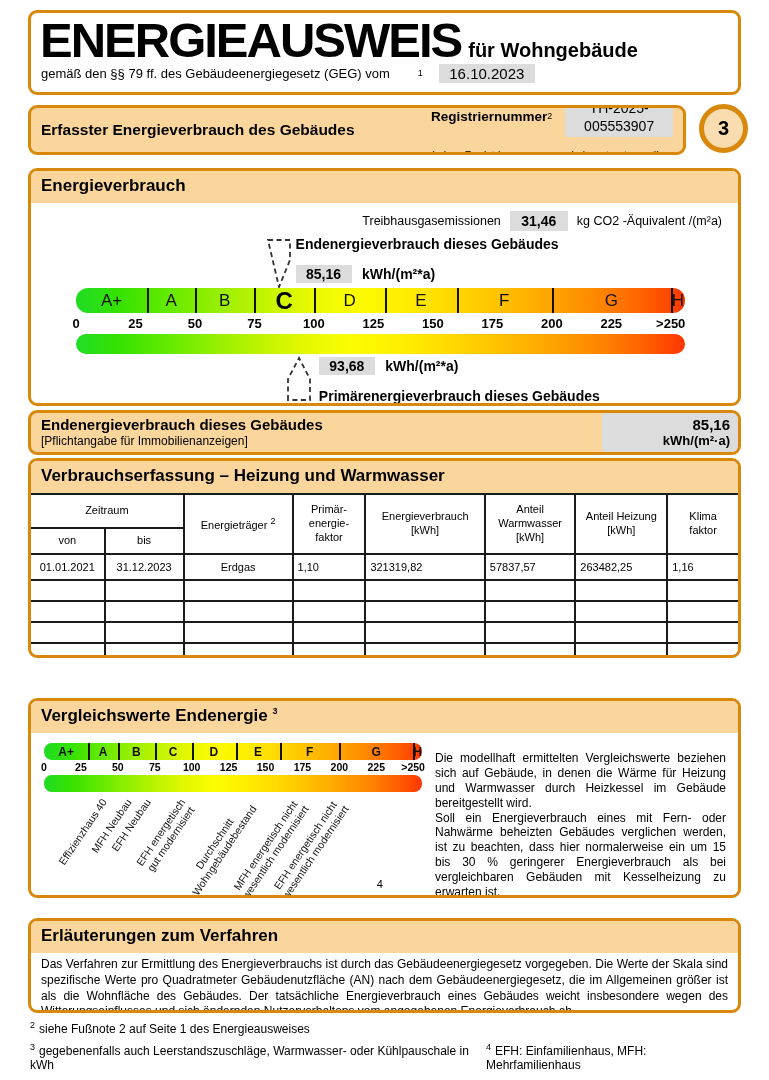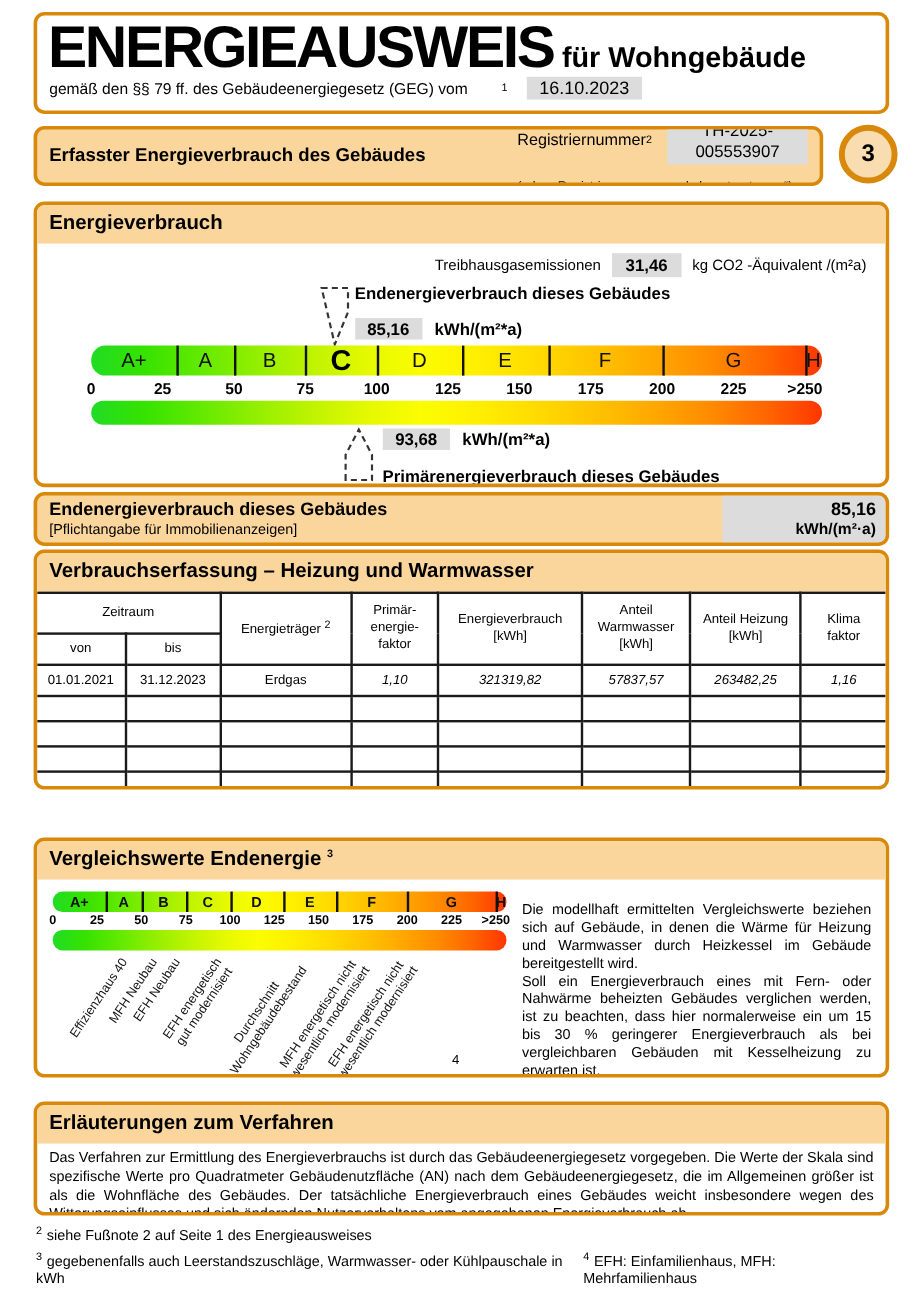--- a/index.html
+++ b/index.html
@@ -7,31 +7,31 @@
   body { width:769px; height:1080px; position:relative; font-family:"Liberation Sans", sans-serif; color:#000; overflow:hidden; }
   .page { position:absolute; left:28px; top:0; width:713px; height:1080px; }
   .obox { border:3px solid #d8890b; border-radius:9px; background:#fff; position:absolute; left:0; width:713px; overflow:hidden; }
   .graybox { background:#dcdcdc; display:inline-block; text-align:center; }
   sup { font-size:9px; vertical-align:super; }
 
   
   #header-box { top:10px; height:85px; }
   .title-row { padding:2px 8px 0 9px; white-space:nowrap; line-height:1.04; }
   .main-title { font-size:49px; font-weight:bold; letter-spacing:-2px; }
-  .title-suffix { font-size:24px; font-weight:bold; margin-left:7px; }
+  .title-suffix { font-size:20px; font-weight:bold; margin-left:7px; }
   .sub-row { padding-left:10px; font-size:13px; display:flex; align-items:center; margin-top:-2px; }
   .sub-row sup { margin-left:28px; }
   .date-box { margin-left:16px; width:96px; font-size:15px; padding:1px 0; }
 
   
   #section-band { top:105px; height:50px; width:658px; background:#fbd69c; display:flex; align-items:center; padding:0 10px; }
   .band-title { font-size:15.5px; font-weight:bold; flex:1; }
   .reg-block { width:242px; font-size:10.5px; line-height:1.3; }
   .reg-line1 { display:flex; align-items:center; }
-  .reg-label { font-weight:normal; font-size:13.5px; }
+  .reg-label { font-weight:bold; font-size:13.5px; }
   .reg-box { font-size:14px; padding:2px 5px; margin-left:13px; }
   .reg-alt { margin-top:12px; }
   #page-circle { position:absolute; left:671px; top:104px; width:49px; height:49px; border-radius:50%;
     border:5px solid #d8890b; background:#f9ddb0; display:flex; align-items:center; justify-content:center;
     font-size:20px; font-weight:bold; }
 
   
   .sec-head { background:#fbd69c; font-size:17px; font-weight:bold; padding:5px 10px 4px 10px; height:32px; }
 
   
@@ -67,21 +67,21 @@
   .eb-value { width:136px; background:#dcdcdc; text-align:right; padding:3px 8px 0 0; font-weight:bold; }
   .eb-num { font-size:15px; } .eb-unit { font-size:13px; }
 
   
   #table-box { top:458px; height:200px; }
   #consumption-table { width:100%; border-collapse:collapse; table-layout:fixed; font-size:11px; }
   #consumption-table th, #consumption-table td { border:2px solid #1a1a1a; padding:1px 4px; font-weight:normal; }
   #consumption-table th { white-space:pre-line; vertical-align:middle; text-align:center; line-height:1.25; }
   #consumption-table tr > *:first-child { border-left:none; }
   #consumption-table tr > *:last-child { border-right:none; }
-  td.num { text-align:center;font-style:italic; } td.ctr { text-align:center; }
+  td.num { text-align:left; } td.ctr { text-align:center; }
 
   
   #cmp-box { top:698px; height:200px; }
   .cmp-left { position:absolute; left:13px; top:42px; width:378px; }
   .cmp-bar { position:relative; height:17px; border-radius:8px; }
   .cmp-bar .scale-letter { font-size:12px; font-weight:bold; }
   .cmp-numbers { position:relative; height:13px; margin-top:1px; }
   .cmp-numbers span { position:absolute; transform:translateX(-50%); font-size:10.5px; font-weight:bold; top:0; }
   .cmp-plain { height:17px; border-radius:8px; margin-top:1px; }
   .cmp-labels { position:relative; height:104px; margin-top:2px; }

